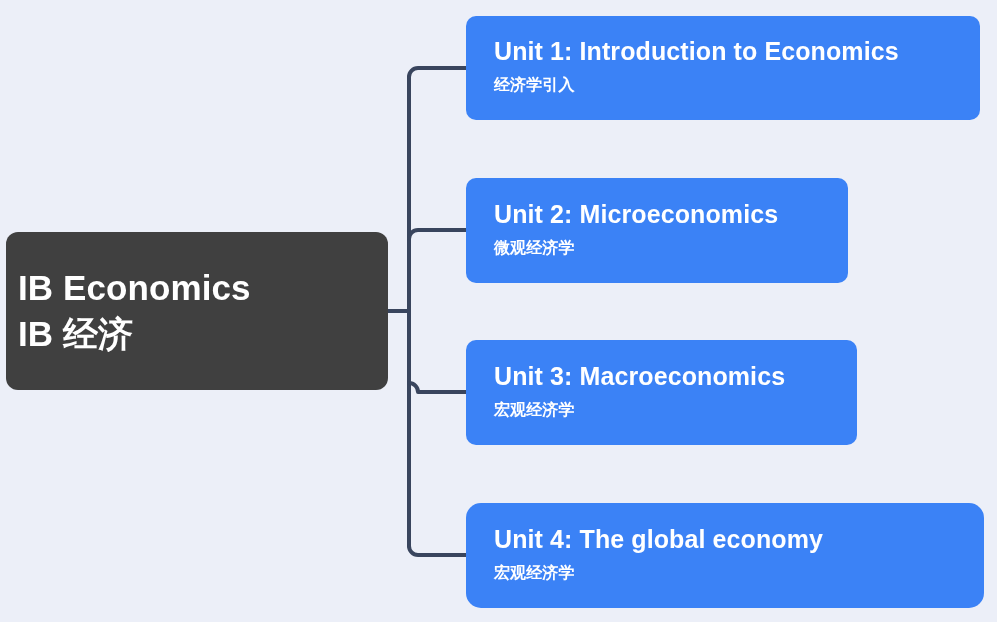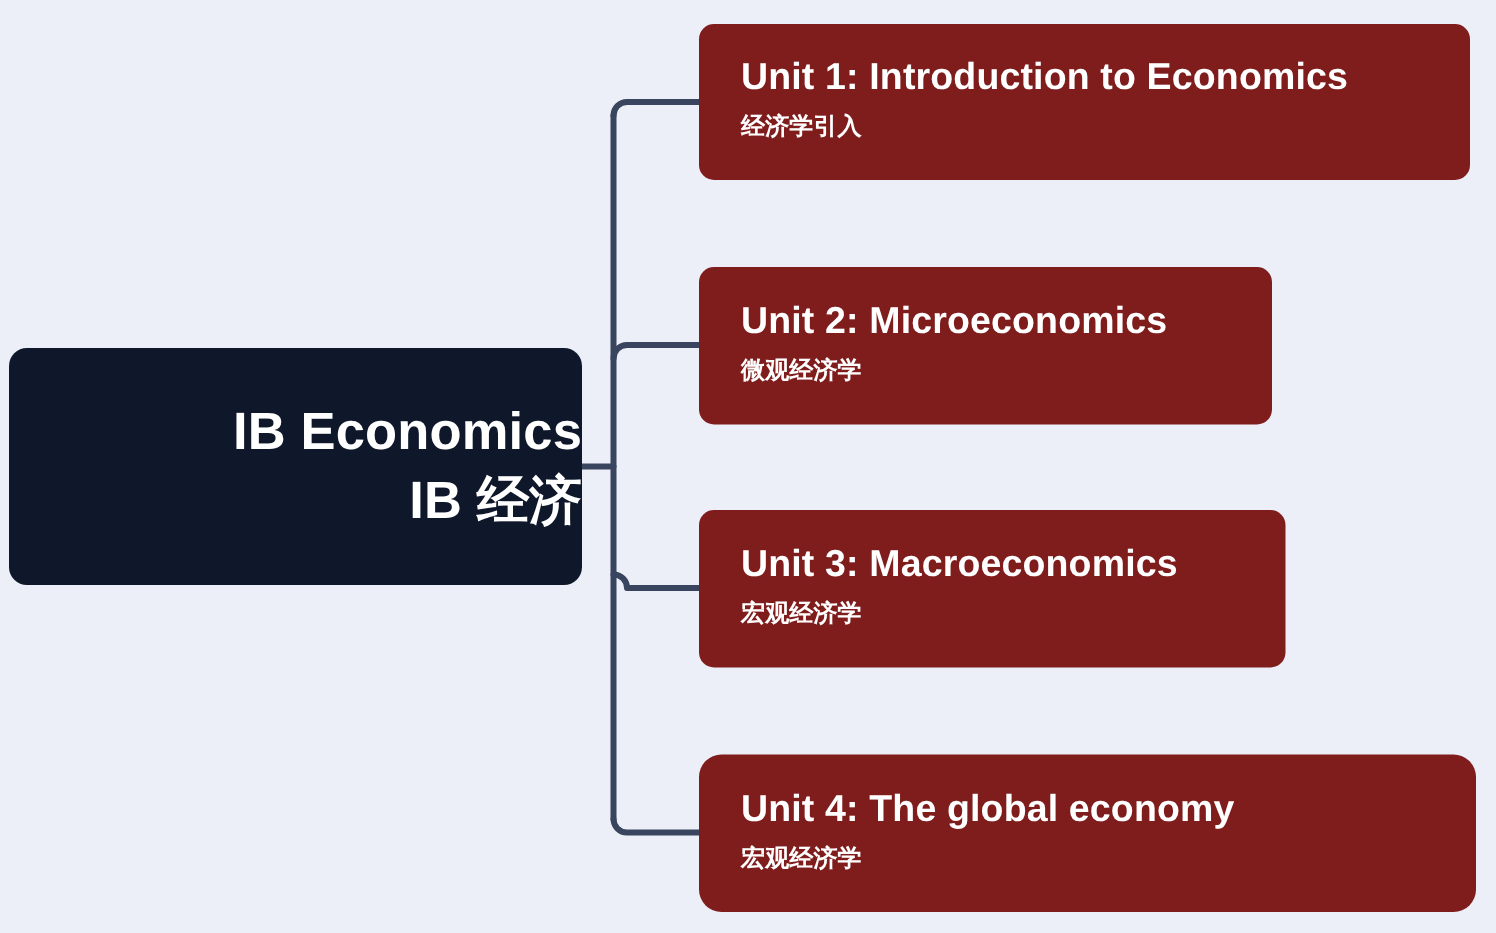--- a/index.html
+++ b/index.html
@@ -27,27 +27,28 @@
   }
   .node {
     position: absolute;
     box-sizing: border-box;
     display: flex;
     flex-direction: column;
     justify-content: center;
     border-radius: 10px;
   }
   .node-root {
-    background: #0f172a;
-    align-items: flex-end;
+    background: #404040;
+    align-items: flex-start;
     text-align: center;
     border-radius: 12px;
+    padding-left: 12px;
   }
   .node-branch {
-    background: #7f1d1d;
+    background: #3b82f6;
     align-items: flex-start;
     text-align: left;
     padding-left: 28px;
     padding-right: 18px;
   }
   .line-en, .line-zh {
     color: #ffffff;
     font-weight: bold;
     white-space: nowrap;
     letter-spacing: 0.1px;

